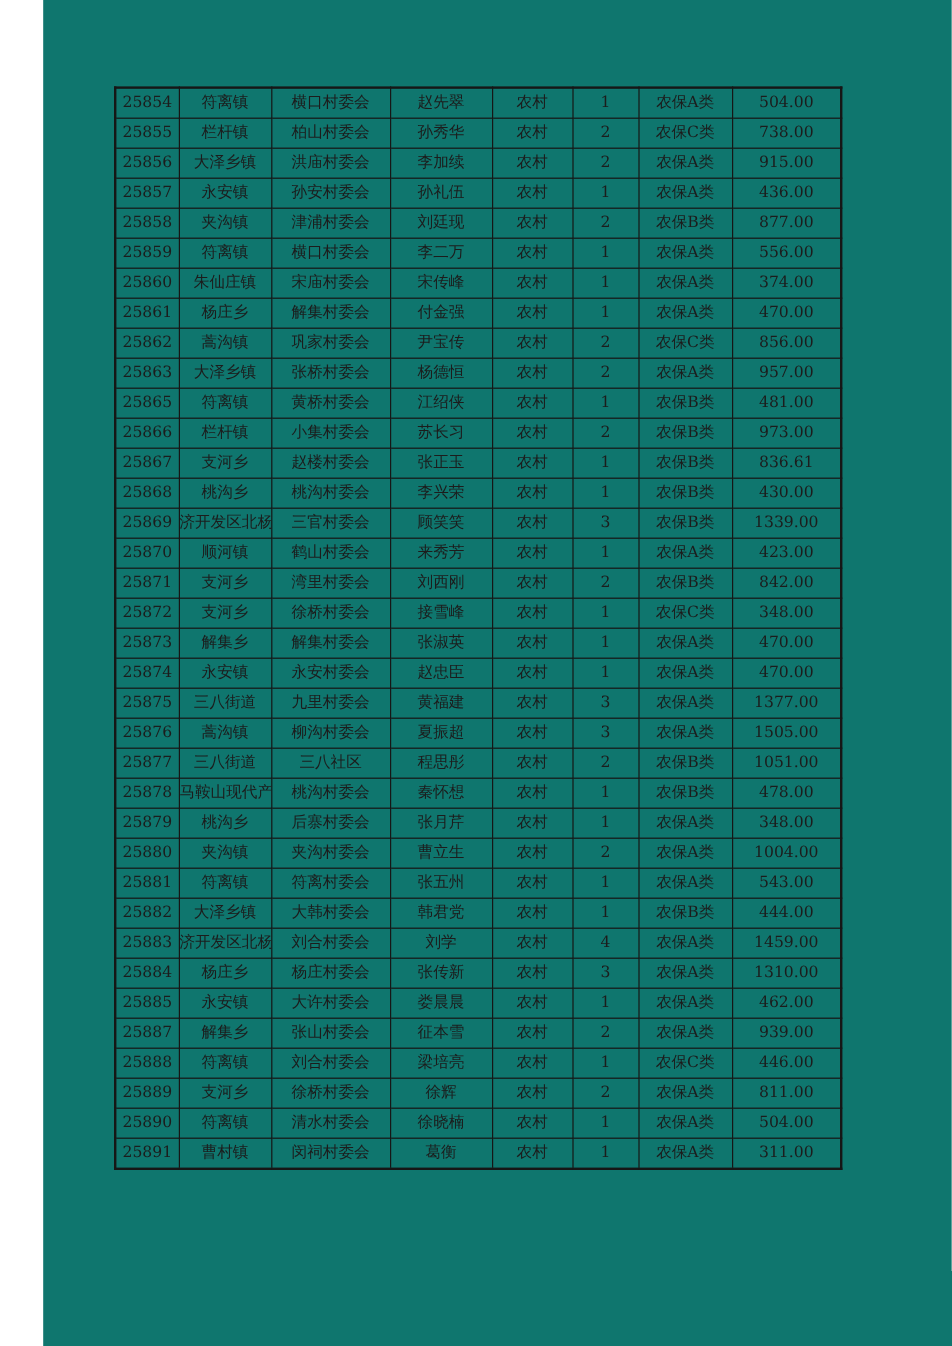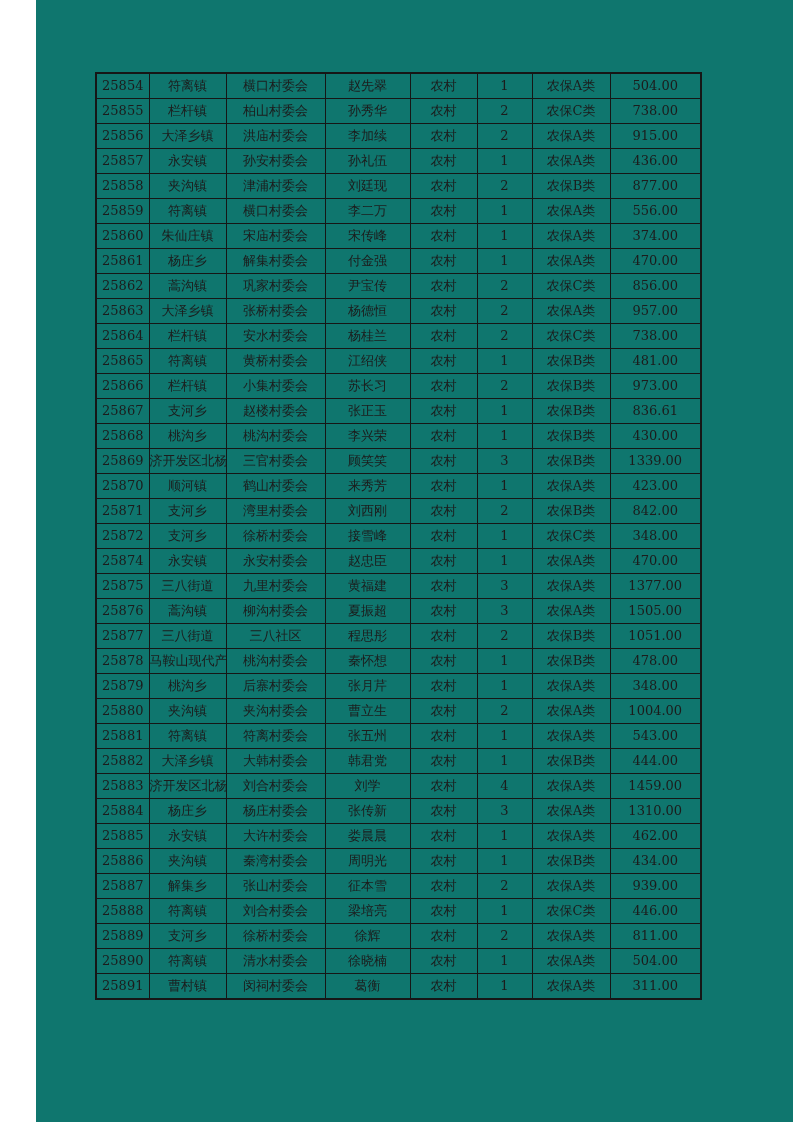--- a/index.html
+++ b/index.html
@@ -156,30 +156,20 @@
           <td class="cell-id">25863</td>
           <td class="cell-town">大泽乡镇</td>
           <td class="cell-village">张桥村委会</td>
           <td class="cell-name">杨德恒</td>
           <td class="cell-type">农村</td>
           <td class="cell-count">2</td>
           <td class="cell-category">农保A类</td>
           <td class="cell-amount">957.00</td>
         </tr>
         <tr>
-          <td class="cell-id">25864</td>
-          <td class="cell-town">栏杆镇</td>
-          <td class="cell-village">安水村委会</td>
-          <td class="cell-name">杨桂兰</td>
-          <td class="cell-type">农村</td>
-          <td class="cell-count">2</td>
-          <td class="cell-category">农保C类</td>
-          <td class="cell-amount">738.00</td>
-        </tr>
-        <tr>
           <td class="cell-id">25865</td>
           <td class="cell-town">符离镇</td>
           <td class="cell-village">黄桥村委会</td>
           <td class="cell-name">江绍侠</td>
           <td class="cell-type">农村</td>
           <td class="cell-count">1</td>
           <td class="cell-category">农保B类</td>
           <td class="cell-amount">481.00</td>
         </tr>
         <tr>
@@ -246,20 +236,30 @@
           <td class="cell-id">25872</td>
           <td class="cell-town">支河乡</td>
           <td class="cell-village">徐桥村委会</td>
           <td class="cell-name">接雪峰</td>
           <td class="cell-type">农村</td>
           <td class="cell-count">1</td>
           <td class="cell-category">农保C类</td>
           <td class="cell-amount">348.00</td>
         </tr>
         <tr>
+          <td class="cell-id">25873</td>
+          <td class="cell-town">解集乡</td>
+          <td class="cell-village">解集村委会</td>
+          <td class="cell-name">张淑英</td>
+          <td class="cell-type">农村</td>
+          <td class="cell-count">1</td>
+          <td class="cell-category">农保A类</td>
+          <td class="cell-amount">470.00</td>
+        </tr>
+        <tr>
           <td class="cell-id">25874</td>
           <td class="cell-town">永安镇</td>
           <td class="cell-village">永安村委会</td>
           <td class="cell-name">赵忠臣</td>
           <td class="cell-type">农村</td>
           <td class="cell-count">1</td>
           <td class="cell-category">农保A类</td>
           <td class="cell-amount">470.00</td>
         </tr>
         <tr>
@@ -364,30 +364,20 @@
         </tr>
         <tr>
           <td class="cell-id">25885</td>
           <td class="cell-town">永安镇</td>
           <td class="cell-village">大许村委会</td>
           <td class="cell-name">娄晨晨</td>
           <td class="cell-type">农村</td>
           <td class="cell-count">1</td>
           <td class="cell-category">农保A类</td>
           <td class="cell-amount">462.00</td>
-        </tr>
-        <tr>
-          <td class="cell-id">25886</td>
-          <td class="cell-town">夹沟镇</td>
-          <td class="cell-village">秦湾村委会</td>
-          <td class="cell-name">周明光</td>
-          <td class="cell-type">农村</td>
-          <td class="cell-count">1</td>
-          <td class="cell-category">农保B类</td>
-          <td class="cell-amount">434.00</td>
         </tr>
         <tr>
           <td class="cell-id">25887</td>
           <td class="cell-town">解集乡</td>
           <td class="cell-village">张山村委会</td>
           <td class="cell-name">征本雪</td>
           <td class="cell-type">农村</td>
           <td class="cell-count">2</td>
           <td class="cell-category">农保A类</td>
           <td class="cell-amount">939.00</td>

